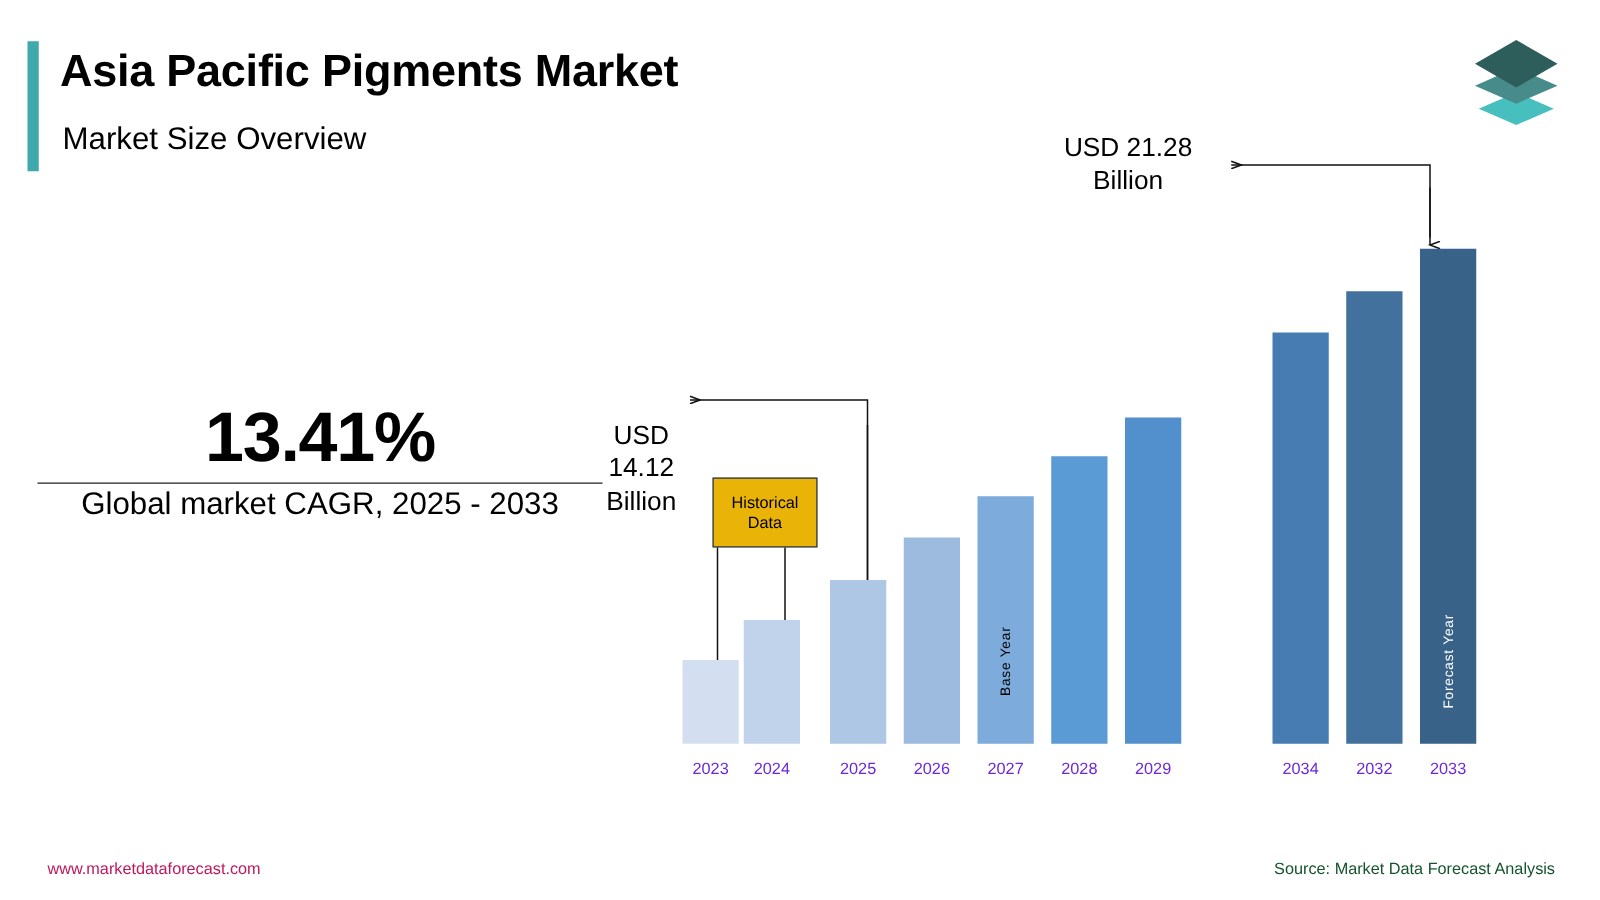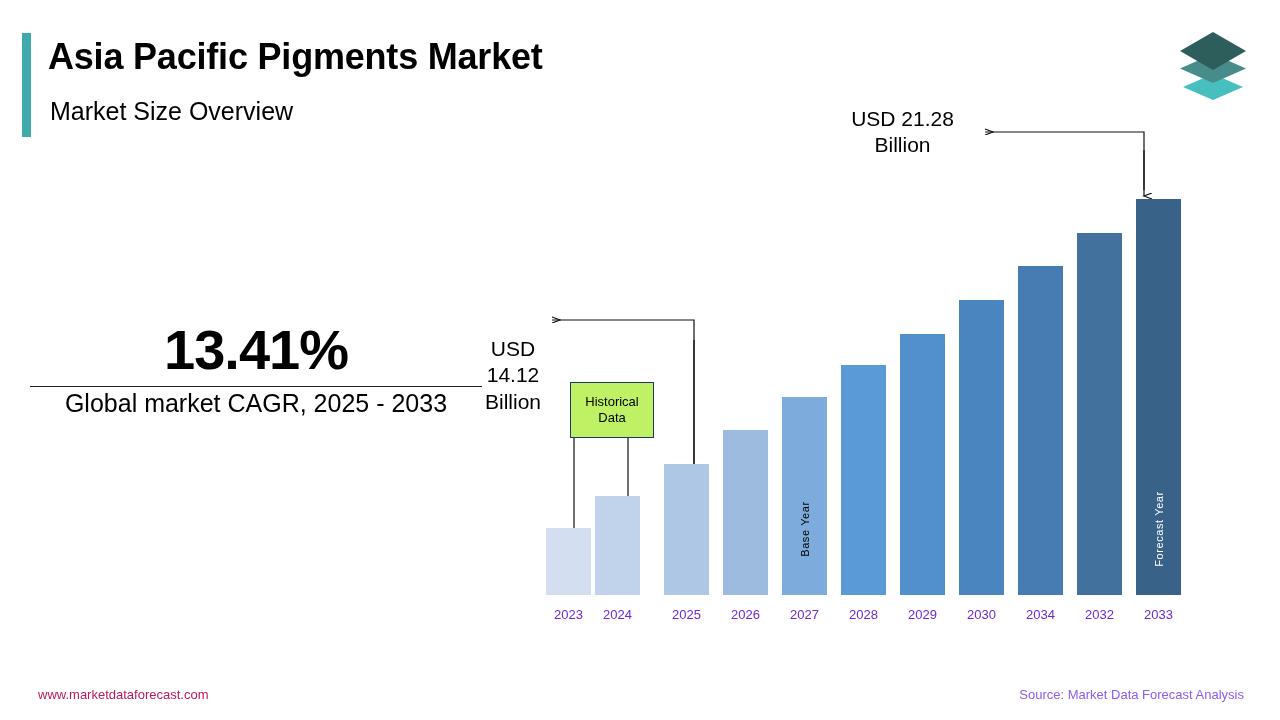--- a/index.html
+++ b/index.html
@@ -110,21 +110,21 @@
   }
 
   
   .historical-box {
     position: absolute;
     left: 570px;
     top: 382px;
     width: 82px;
     height: 54px;
     border: 1.4px solid #1F3864;
-    background: #bef264;
+    background: #eab308;
     display: flex;
     align-items: center;
     justify-content: center;
   }
   .historical-box-label {
     font-size: 13px;
     line-height: 1.25;
     text-align: center;
     white-space: pre-line;
   }
@@ -174,21 +174,21 @@
     left: 38px;
     bottom: 18px;
     font-size: 13px;
     color: #be185d;
   }
   .footer-source {
     position: absolute;
     right: 36px;
     bottom: 18px;
     font-size: 13px;
-    color: #8b5cf6;
+    color: #14532d;
   }
 </style>
 </head>
 <body>
 
 <div class="header-accent-bar"></div>
 <div class="page-title">Asia Pacific Pigments Market</div>
 <div class="page-subtitle">Market Size Overview</div>
 
 <div class="brand-logo">
@@ -262,24 +262,20 @@
       <div class="year-label">2027</div>
     </div>
     <div class="bar-col" style="left: 295px;">
       <div class="bar" style="height: 230px; background: rgb(91, 155, 213);"></div>
       <div class="year-label">2028</div>
     </div>
     <div class="bar-col" style="left: 354px;">
       <div class="bar" style="height: 261px; background: rgb(81, 144, 205);"></div>
       <div class="year-label">2029</div>
     </div>
-    <div class="bar-col" style="left: 413px;">
-      <div class="bar" style="height: 295px; background: rgb(74, 133, 191);"></div>
-      <div class="year-label">2030</div>
-    </div>
     <div class="bar-col" style="left: 472px;">
       <div class="bar" style="height: 329px; background: rgb(70, 124, 177);"></div>
       <div class="year-label">2034</div>
     </div>
     <div class="bar-col" style="left: 531px;">
       <div class="bar" style="height: 362px; background: rgb(65, 113, 156);"></div>
       <div class="year-label">2032</div>
     </div>
     <div class="bar-col" style="left: 590px;">
       <div class="bar" style="height: 396px; background: rgb(56, 98, 136);">

